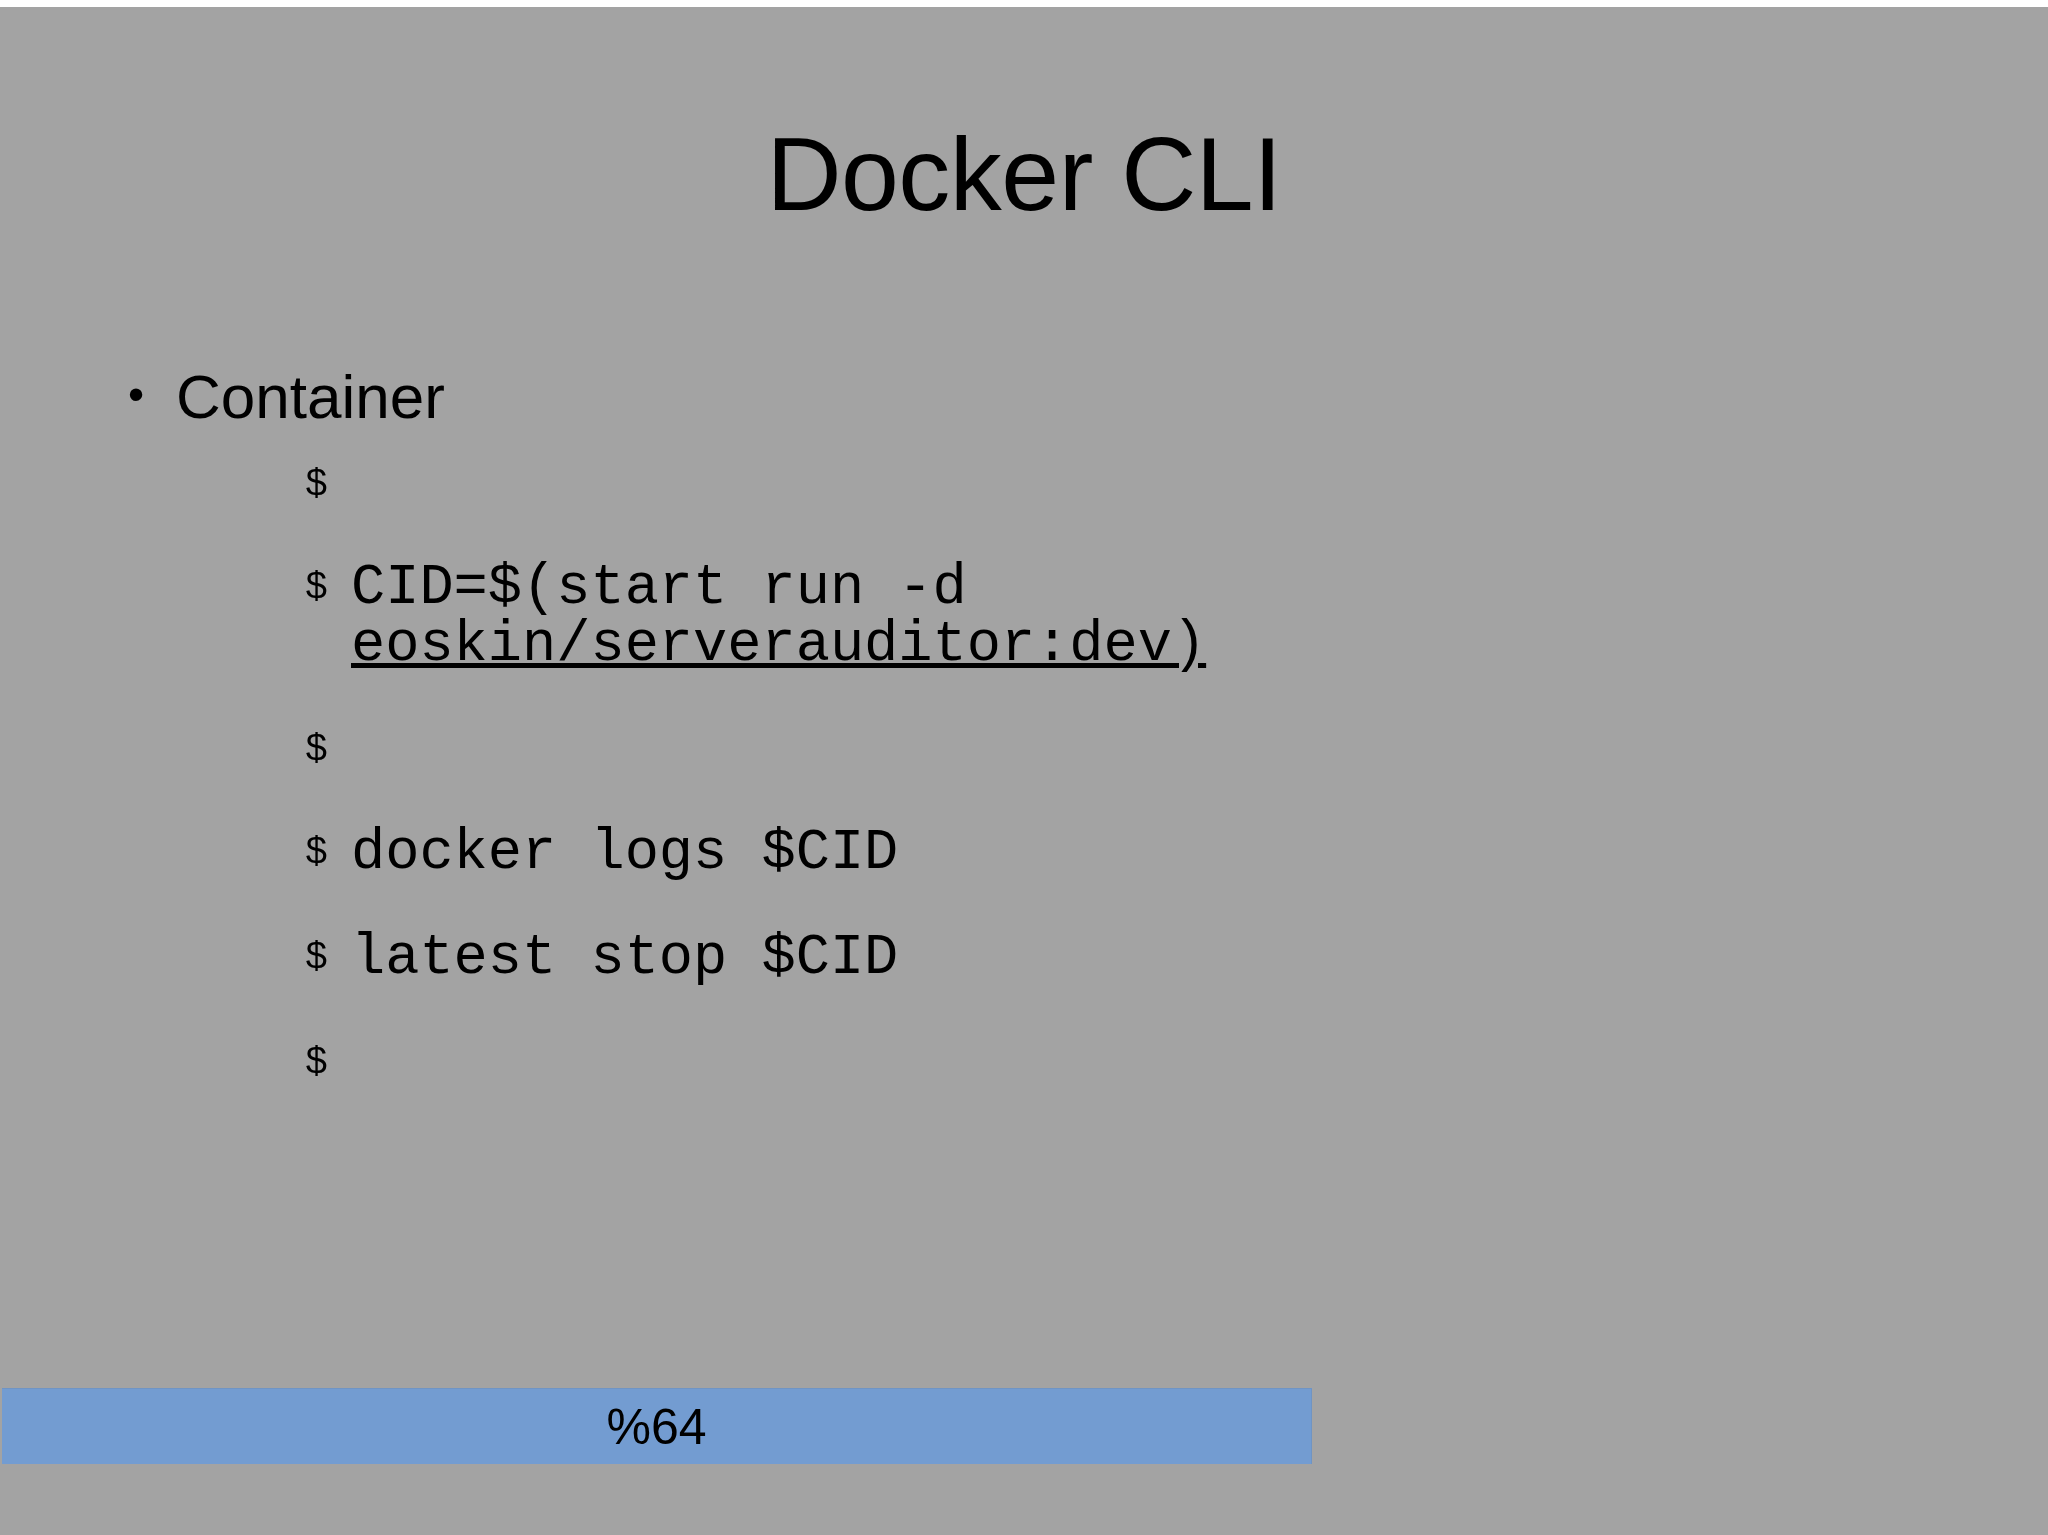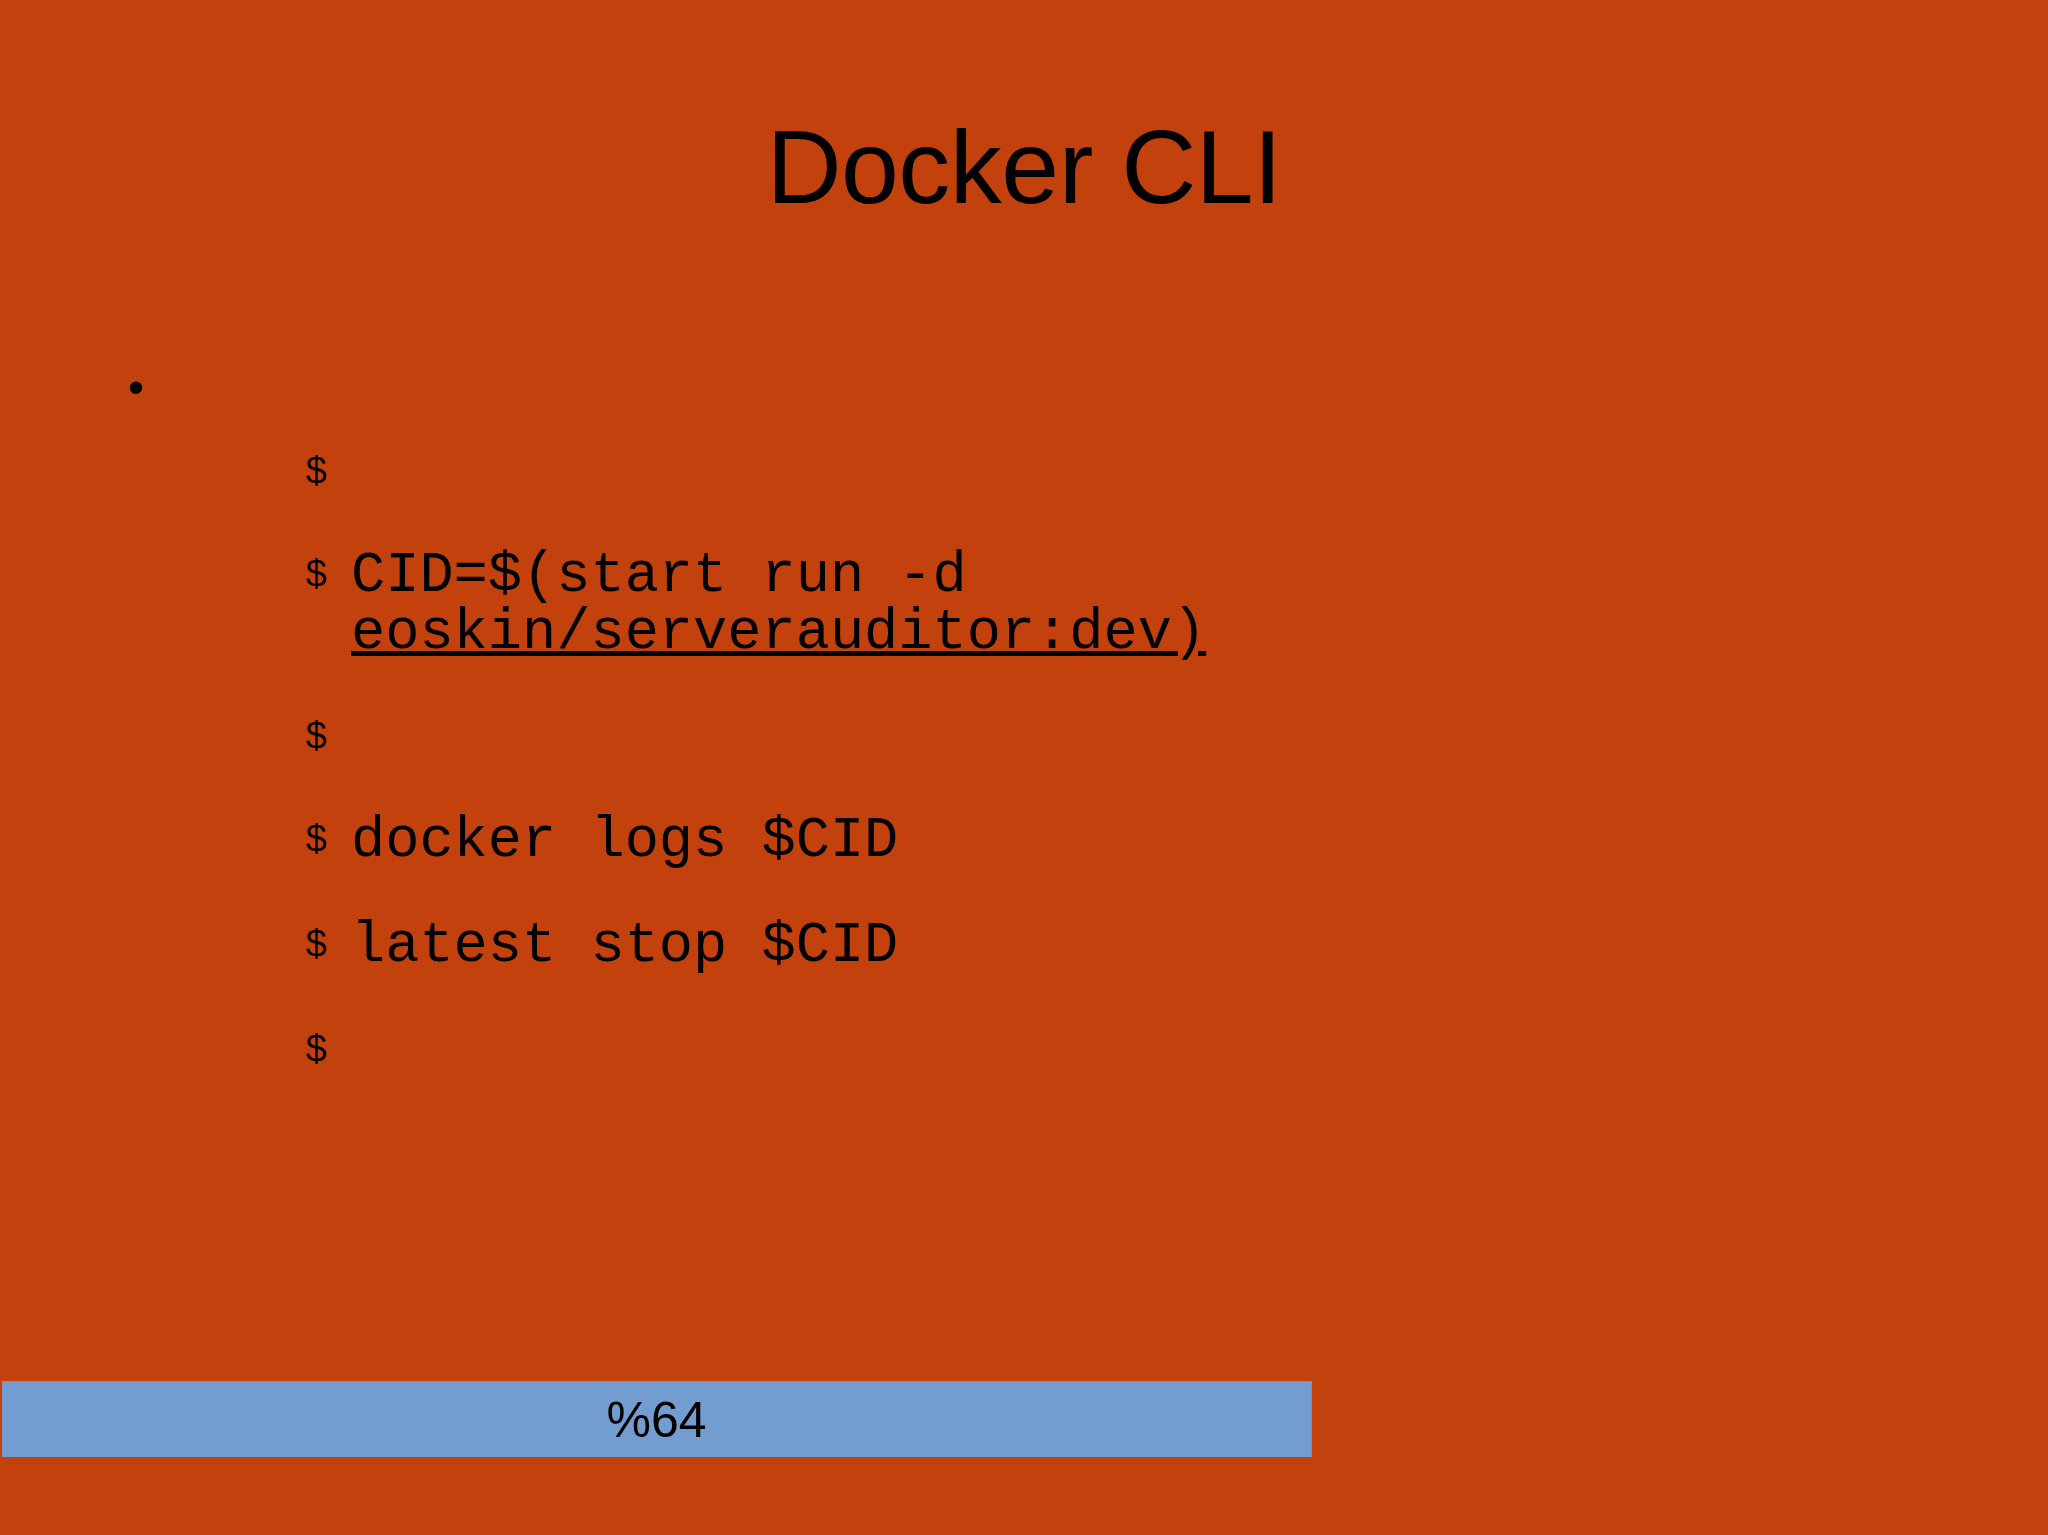--- a/index.html
+++ b/index.html
@@ -12,21 +12,22 @@
     height: 1535px;
     position: relative;
     overflow: hidden;
     font-family: "Liberation Sans", sans-serif;
     color: #000000;
   }
 
   .slide {
     position: absolute;
     inset: 0;
-    background: #c2410c;
+    background: #a3a3a3;
+    margin-top: 7px;
   }
 
   
   .slide-title {
     position: absolute;
     top: 110px;
     left: 0;
     width: 2048px;
     text-align: center;
     font-family: "Liberation Sans", sans-serif;
@@ -126,20 +127,21 @@
 <body>
 
 <div class="slide">
 
   <div class="slide-title">Docker CLI</div>
 
   <div class="body-outline">
 
     <div class="level1">
       <span class="bullet-glyph">•</span>
+      <span class="level1-text">Container</span>
     </div>
 
     <div class="code-list">
 
       <div class="code-line">
         <span class="prompt">$</span>
       </div>
 
       <div class="code-line">
         <span class="prompt">$</span>

